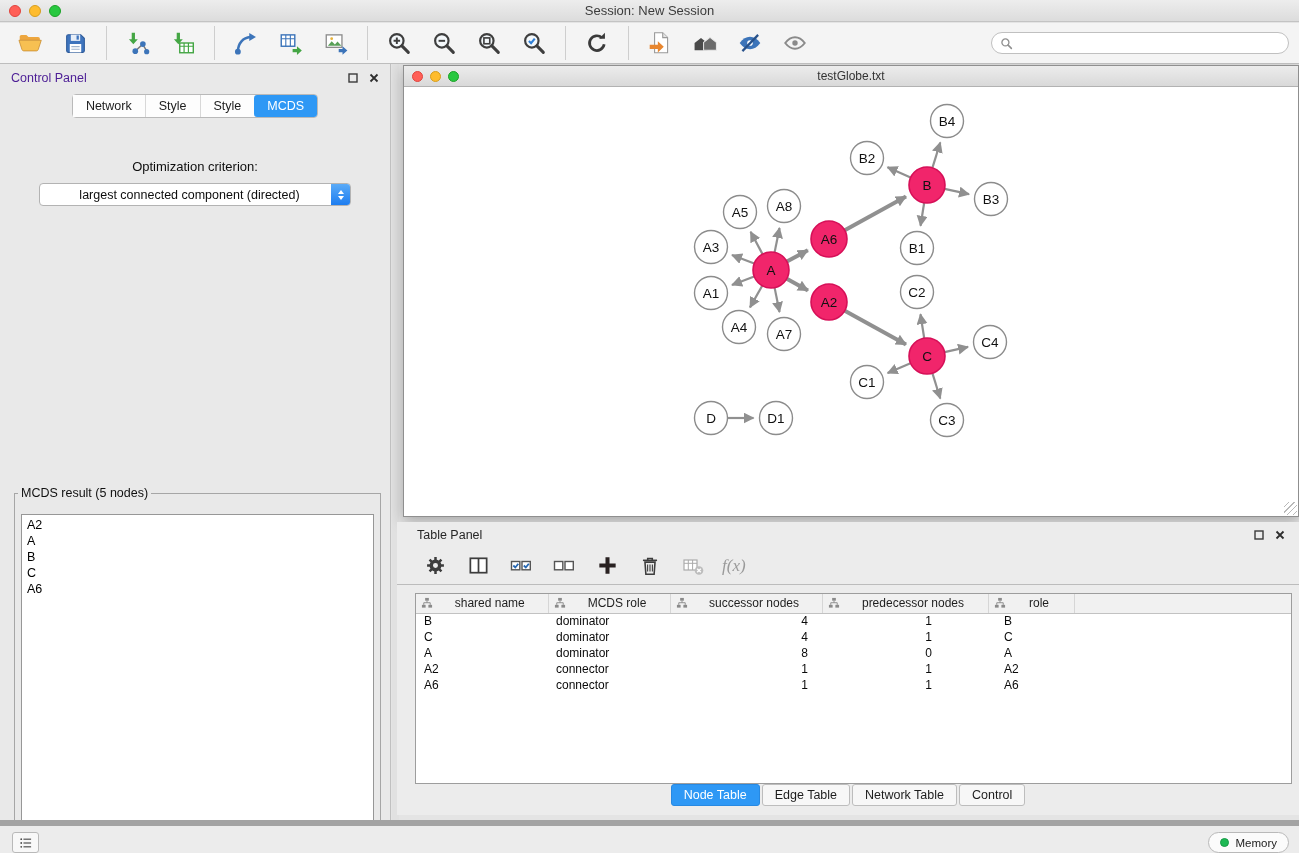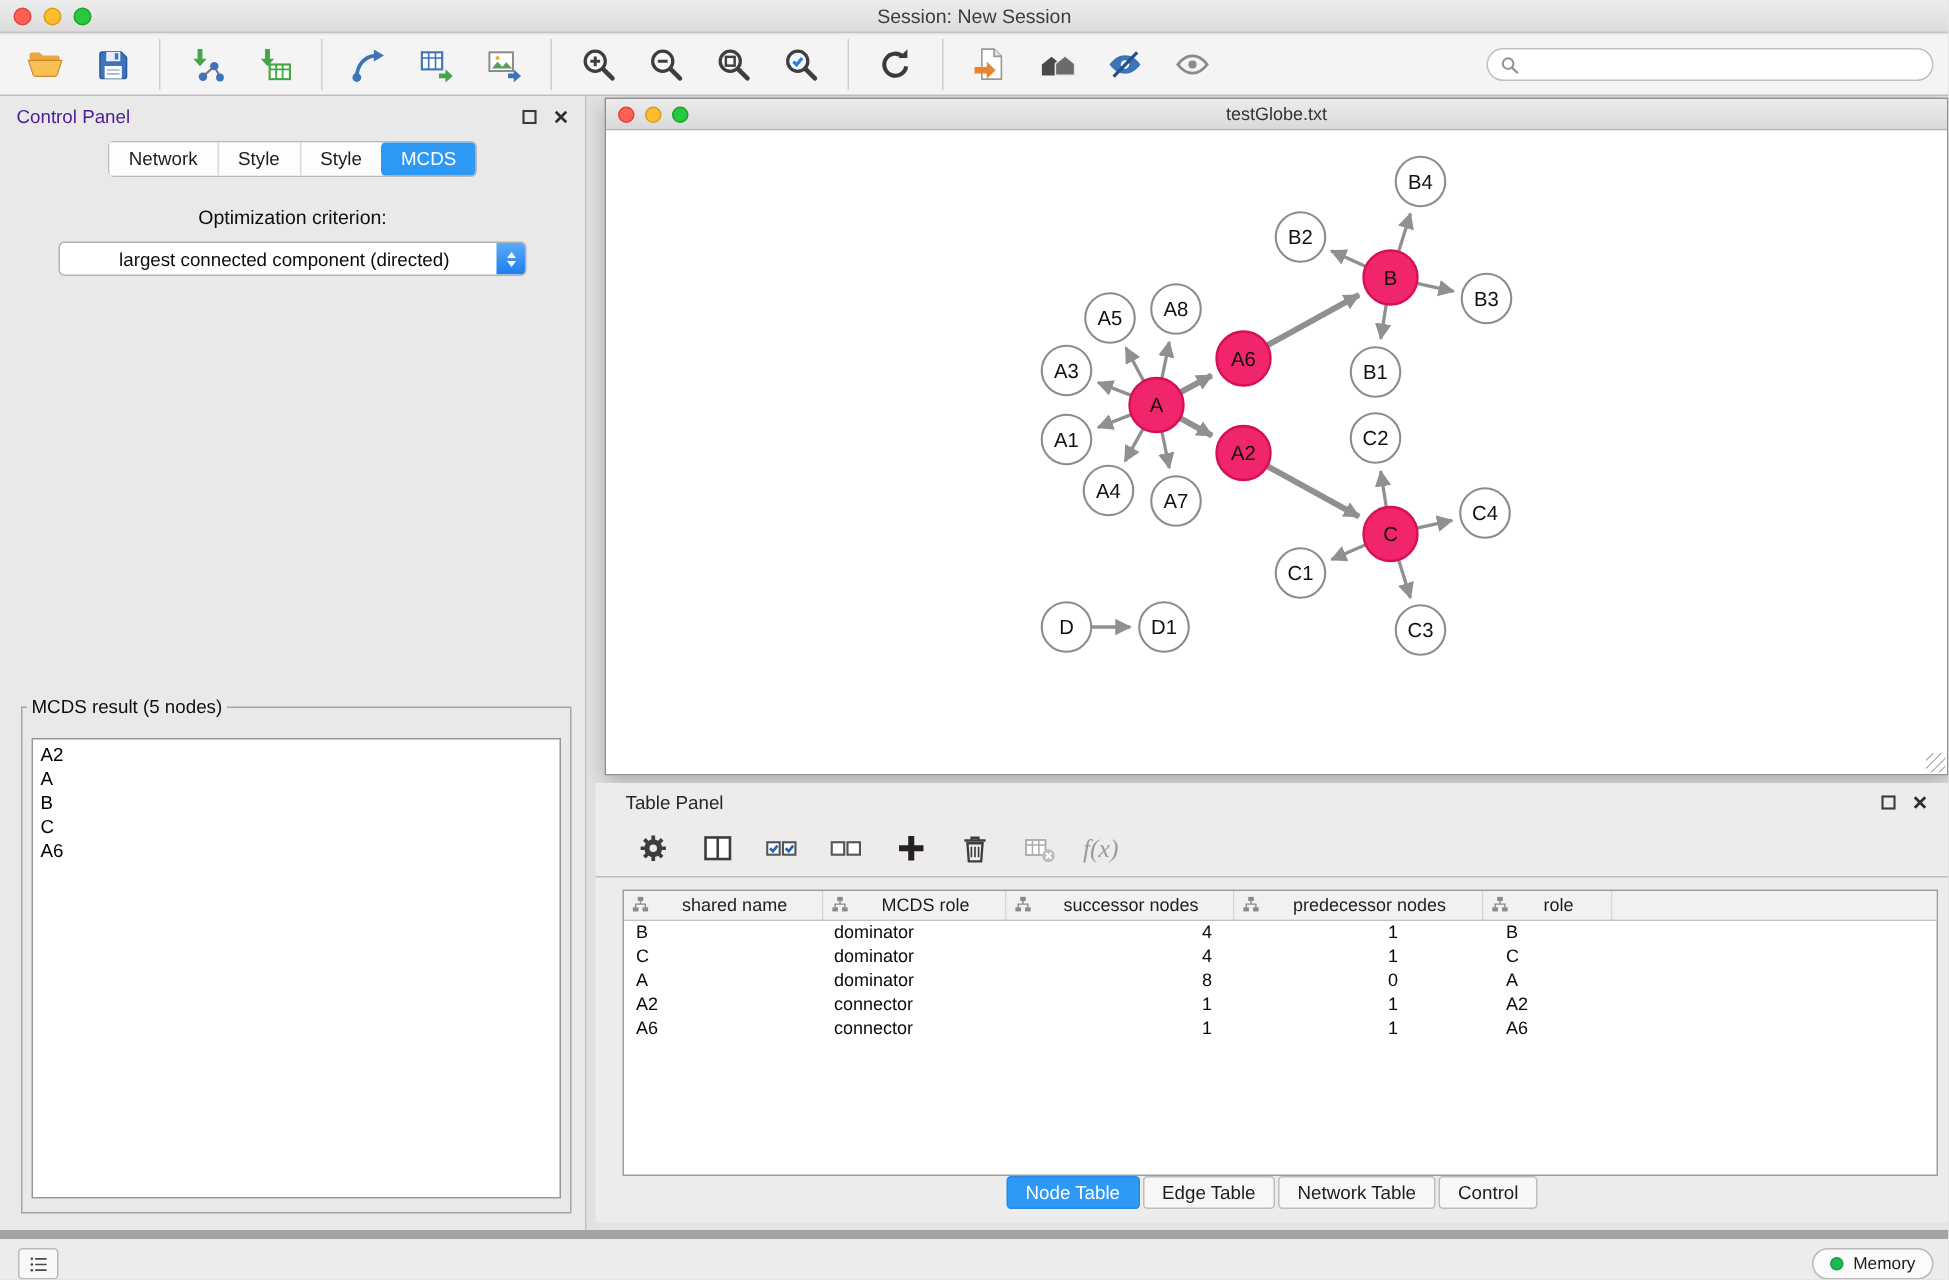--- a/index.html
+++ b/index.html
@@ -36,21 +36,21 @@
   .ph-btn { background:none; border:none; padding:0; display:flex; cursor:pointer; }
 
   .cp-tabs { display:flex; justify-content:center; margin-top:2px; }
   .cp-tabgroup { display:flex; background:#fdfdfd; border:1px solid #b9b9b9; border-radius:4px; align-items:stretch; }
   .cp-tab { font-family:"Liberation Sans", sans-serif; font-size:12.5px; padding:4px 13px; background:#fdfdfd;
     border:none; border-left:1px solid #d8d8d8; color:#1d1d1d; cursor:pointer; }
   .cp-tab:first-child { border-left:none; }
   .cp-tab.active { background:#2e98f5; color:#fff; border-radius:3px; border-left:none; }
 
   .cp-body { text-align:center; position:relative; height:calc(100% - 58px); }
-  .opt-label { margin-top:19px; font-size:13px; color:#0e0e0e; }
+  .opt-label { margin-top:41px; font-size:13px; color:#0e0e0e; }
   .dropdown { width:312px; height:23px; margin:9px auto 0; background:#fff; border:1px solid #b3b3b3;
     border-radius:4px; display:flex; align-items:center; overflow:hidden; cursor:pointer; }
   .dropdown-value { flex:1; font-size:12.5px; text-align:center; padding-left:8px; color:#0d0d0d; white-space:nowrap; }
   .dropdown-stepper { width:19px; align-self:stretch; background:linear-gradient(#5aabf8,#1d7df0);
     display:flex; flex-direction:column; align-items:center; justify-content:center; gap:2px; }
   .step-up { width:0; height:0; border-left:3.5px solid transparent; border-right:3.5px solid transparent;
     border-bottom:4.5px solid #fff; }
   .step-down { width:0; height:0; border-left:3.5px solid transparent; border-right:3.5px solid transparent;
     border-top:4.5px solid #fff; }
   .cp-buttons { margin-top:13px; display:flex; justify-content:center; gap:13px; }

